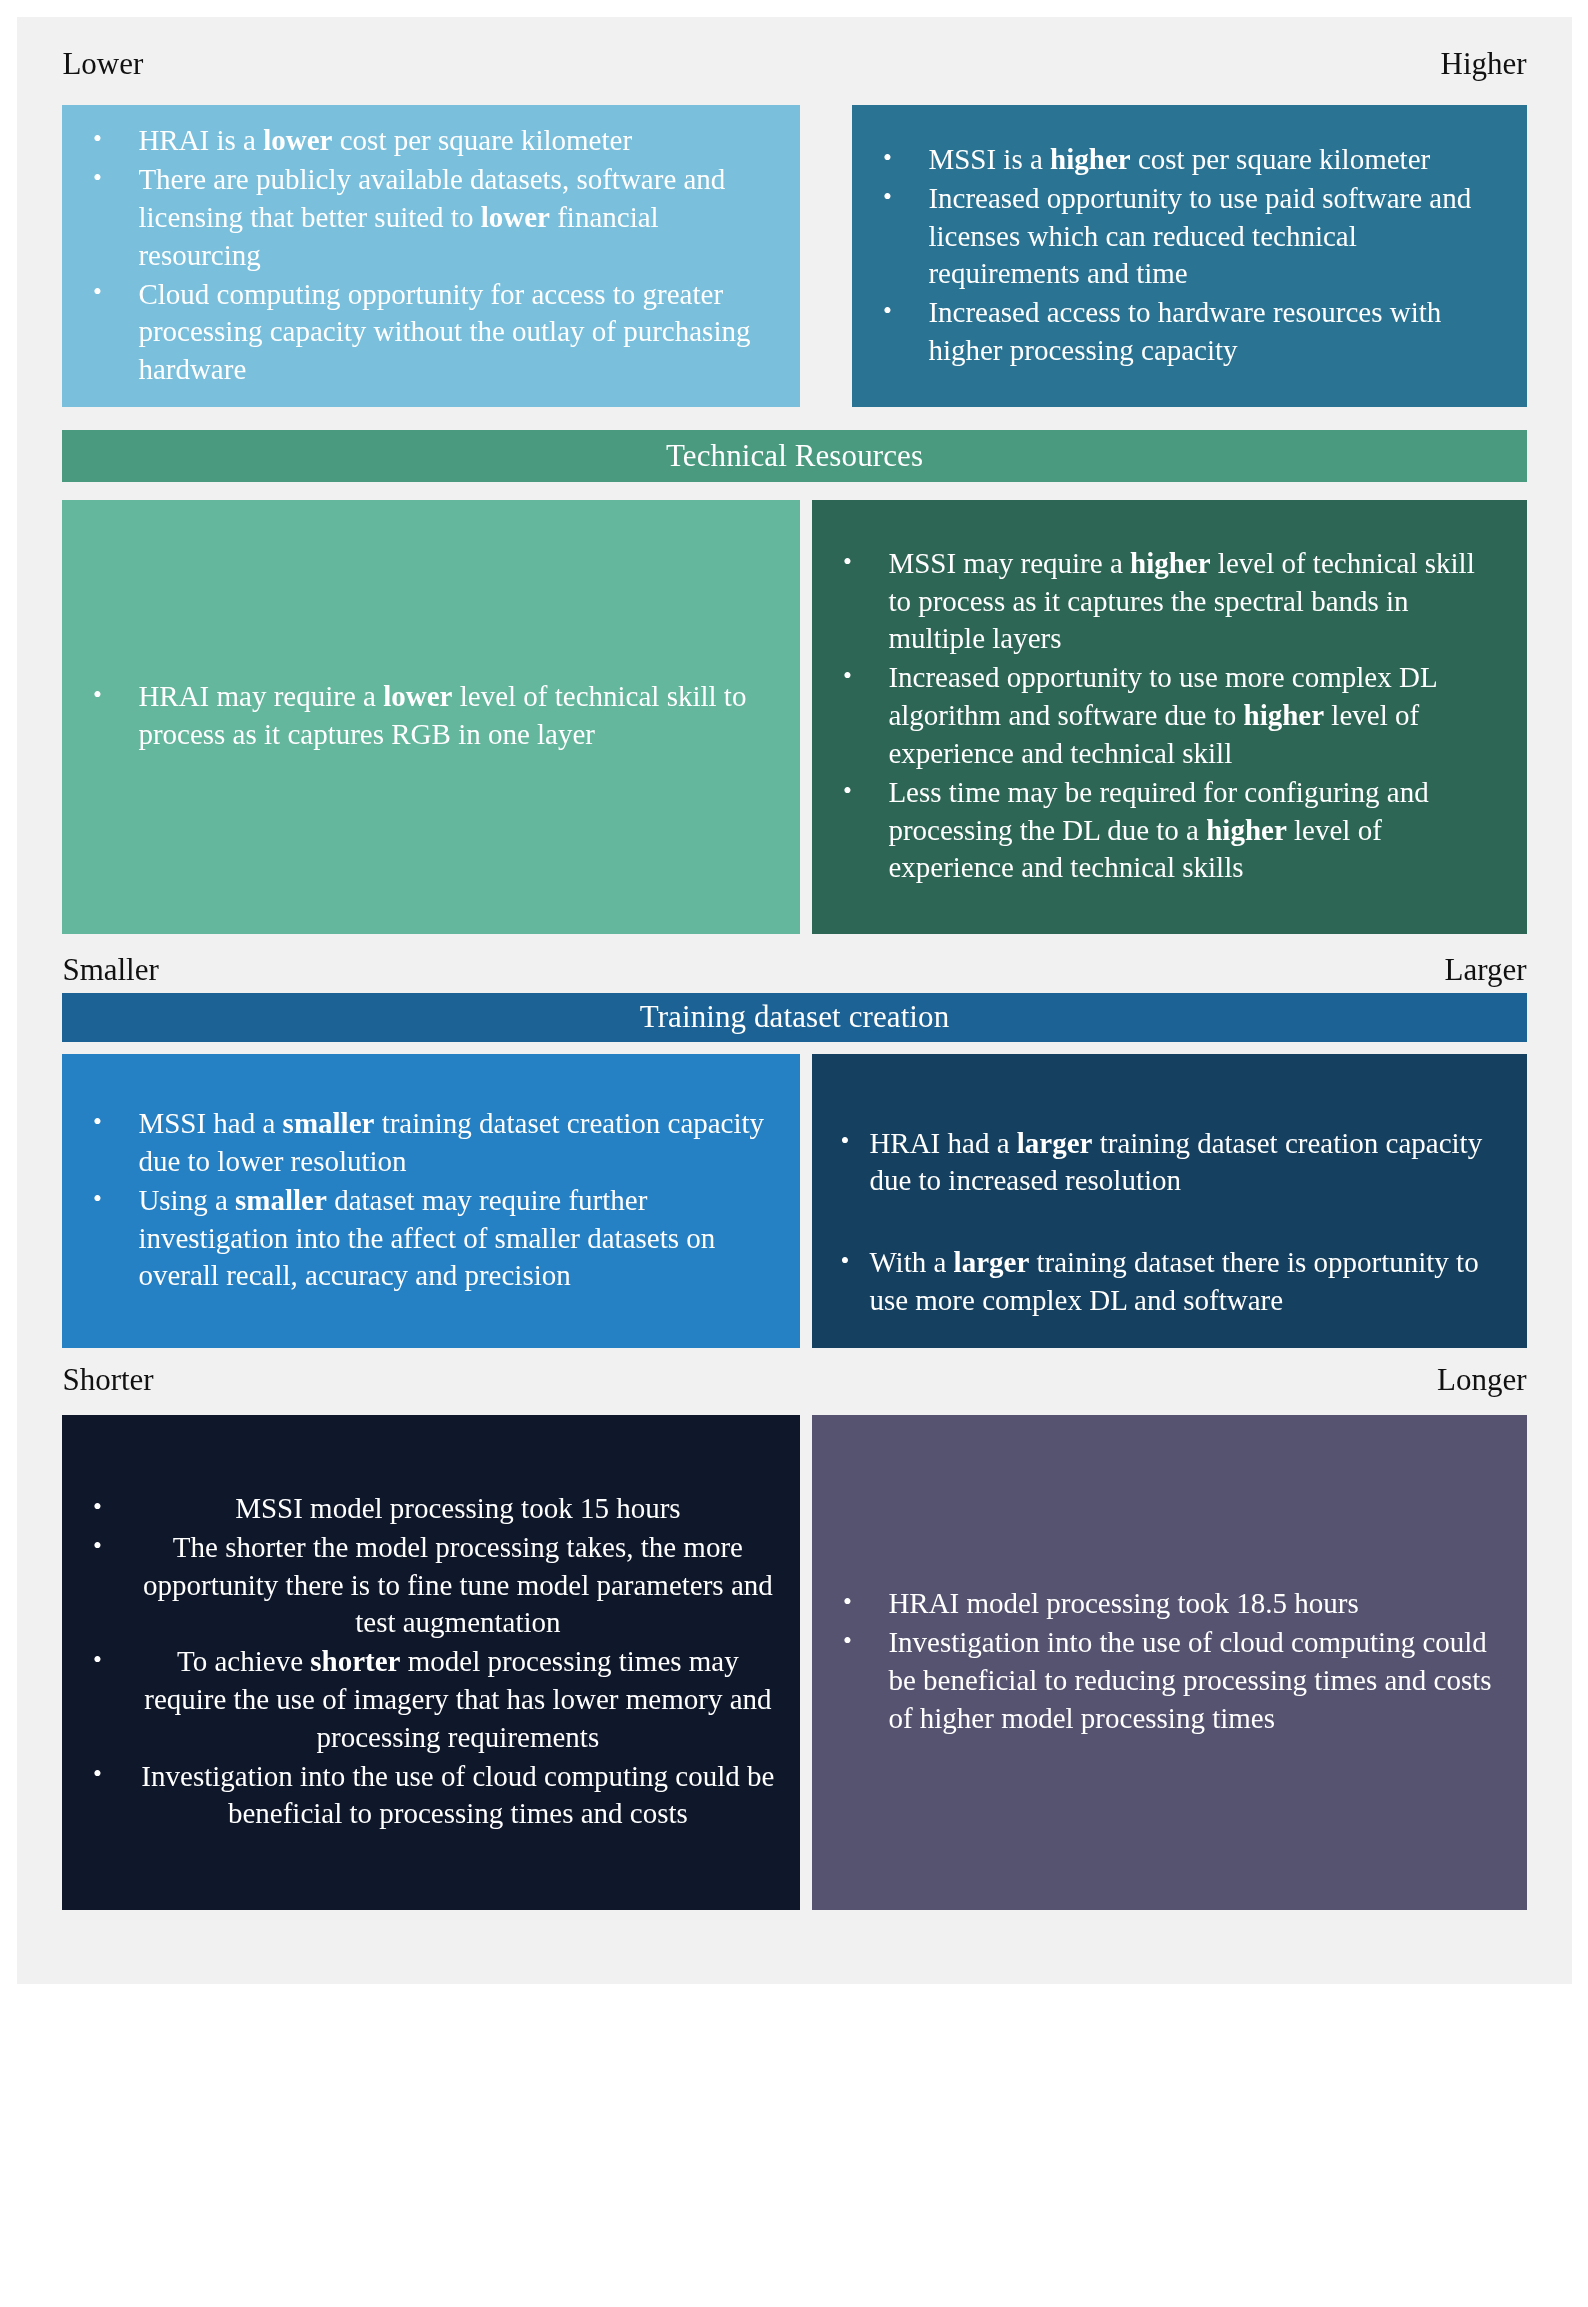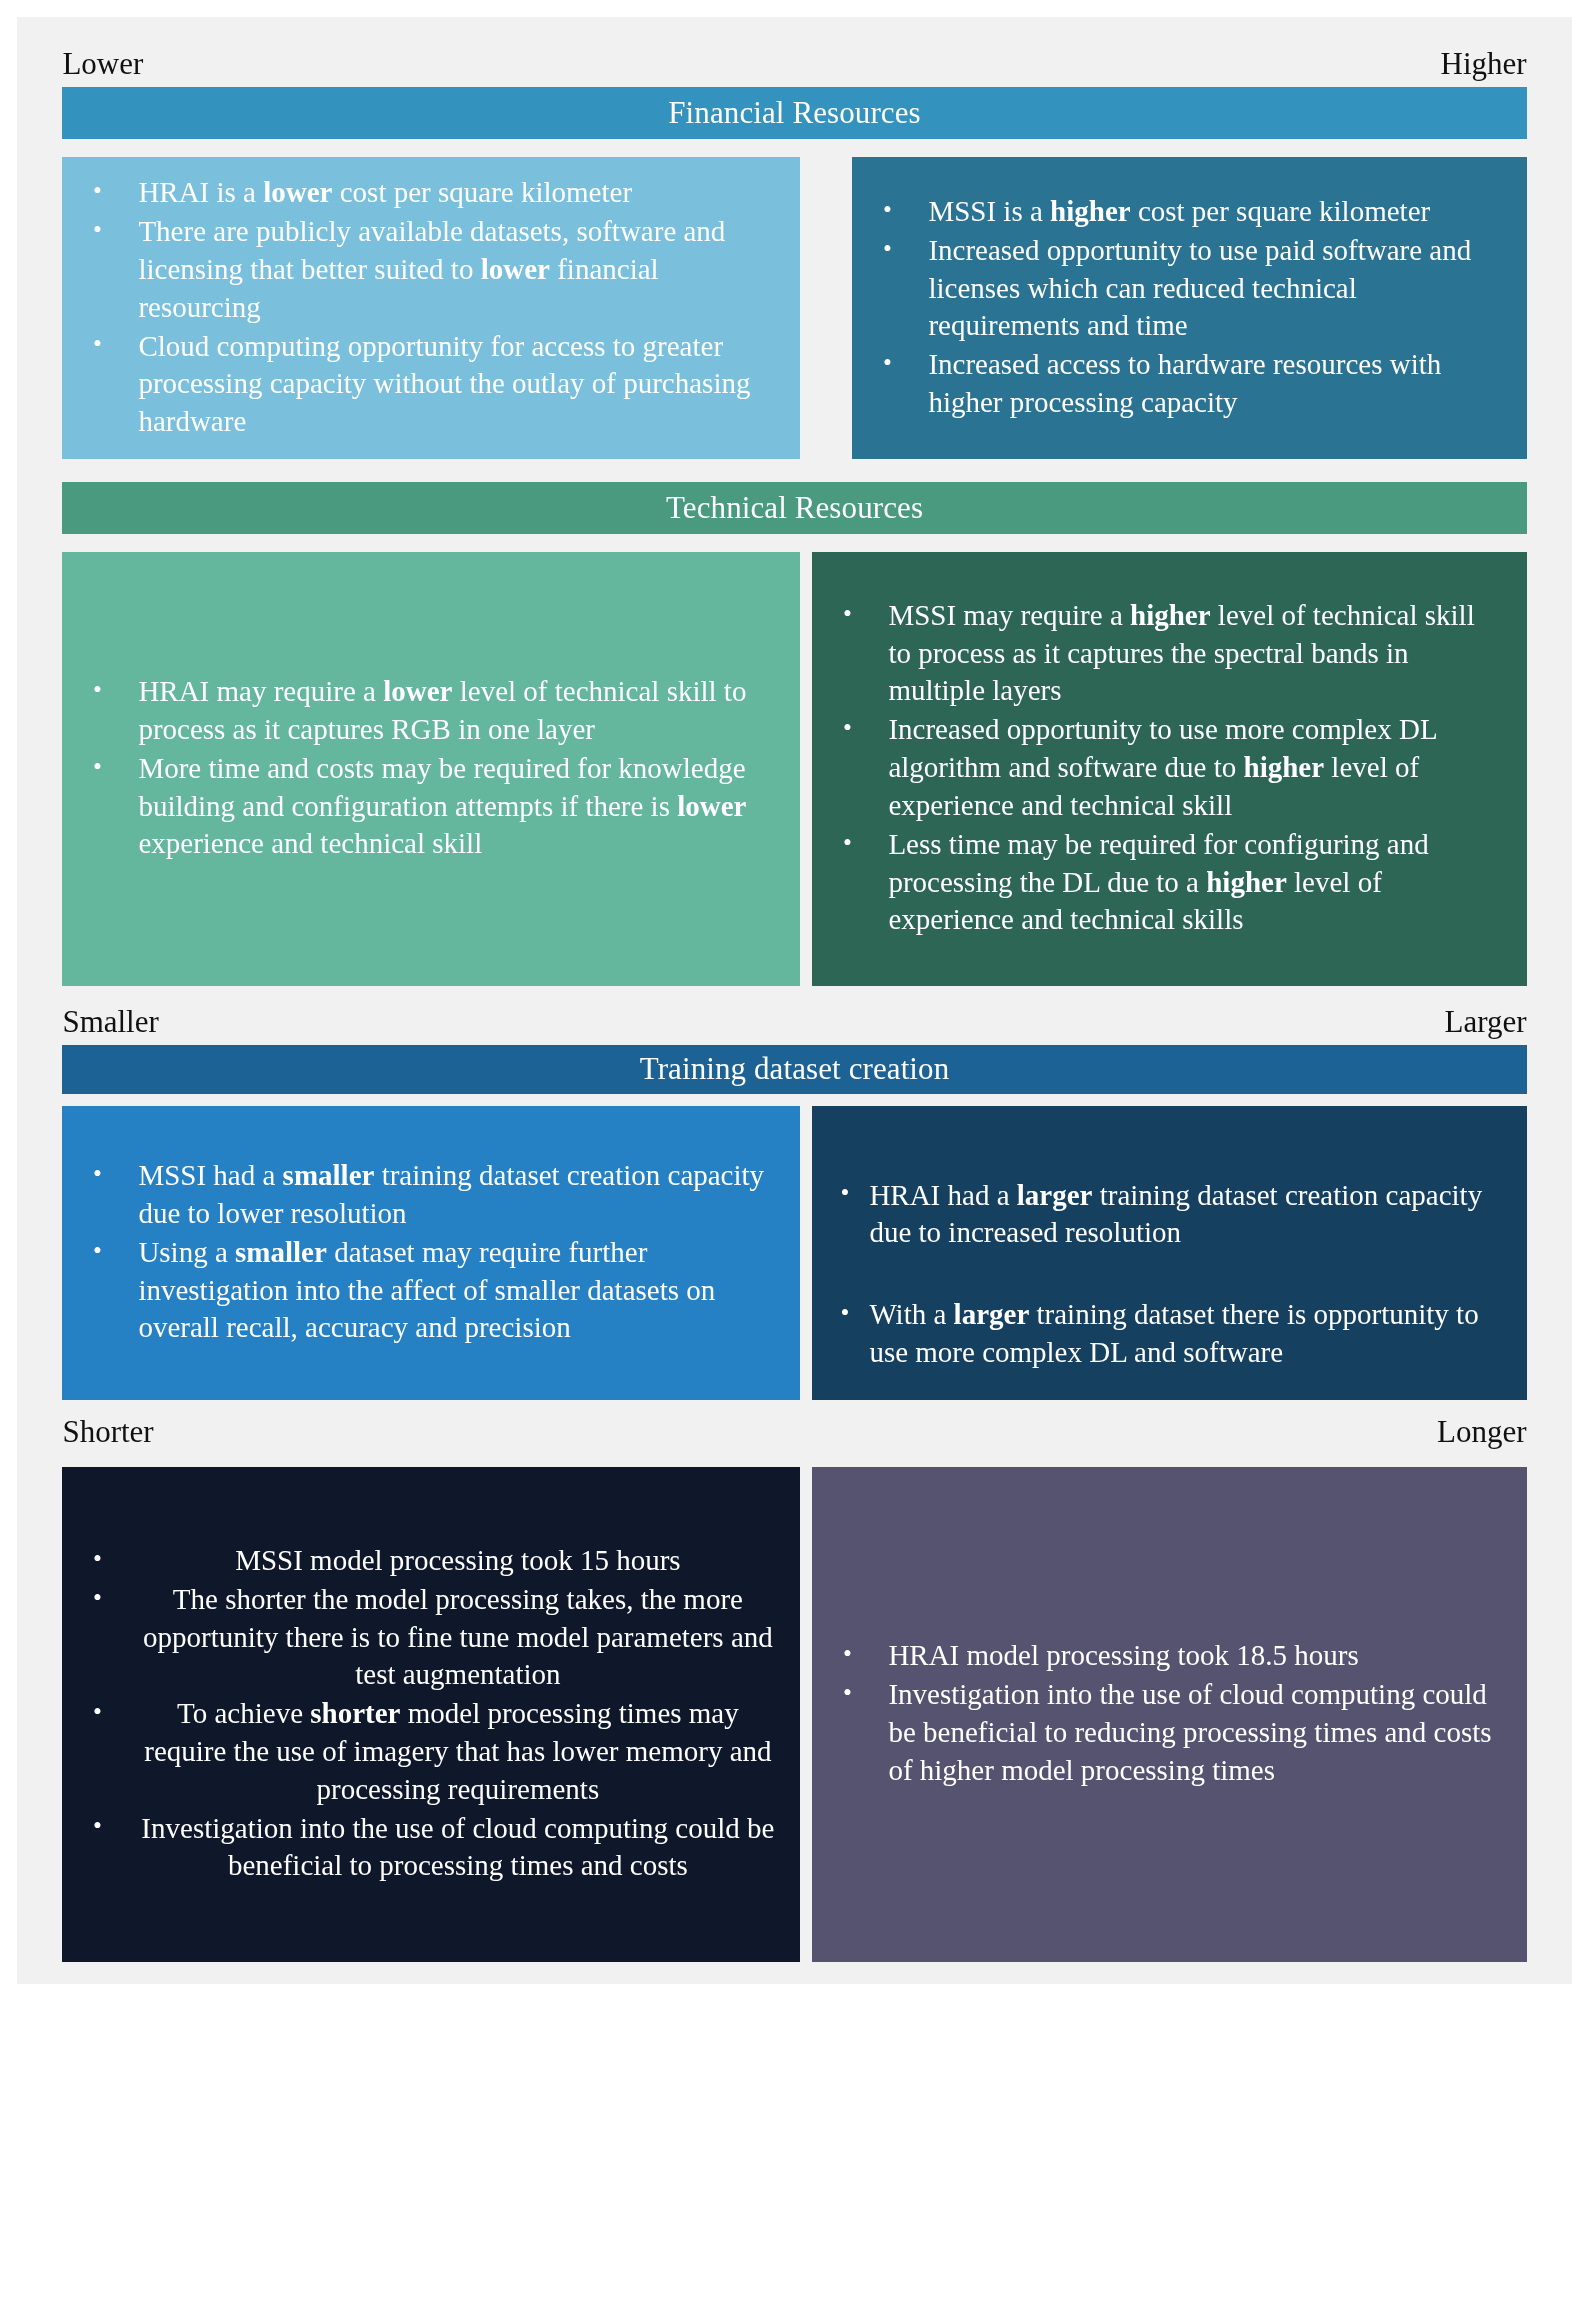--- a/index.html
+++ b/index.html
@@ -112,21 +112,20 @@
 
 <div class="page">
   <div class="canvas">
 
     <div class="gap-34"></div>
     <div class="scale-row">
       <span class="left">Lower</span>
       <span class="right">Higher</span>
     </div>
     <div class="gap-12"></div>
-    <div class="band" style="height:52px;background:#3393be;">Financial Resources</div>
     <div class="gap-26"></div>
     <div class="cols">
       <div class="panel left" style="background:#7ac0dd;min-height:261px;">
         <ul class="bullets">
           <li><span><span>HRAI is a </span><b>lower</b><span> cost per square kilometer</span></span></li>
           <li><span><span>There are publicly available datasets, software and licensing that better suited to </span><b>lower</b><span> financial resourcing</span></span></li>
           <li><span><span>Cloud computing opportunity for access to greater processing capacity without the outlay of purchasing hardware</span></span></li>
         </ul>
       </div>
       <div class="panel right" style="background:#2a7393;min-height:261px;margin-left:40px;">
@@ -138,21 +137,20 @@
       </div>
     </div>
 
     <div class="gap-34"></div>
     <div class="band" style="height:52px;background:#4a9a80;">Technical Resources</div>
     <div class="gap-26"></div>
     <div class="cols">
       <div class="panel left" style="background:#64b69c;min-height:434px;">
         <ul class="bullets">
           <li><span><span>HRAI may require a  </span><b>lower</b><span> level of technical skill to process as it captures RGB in one layer</span></span></li>
-          <li><span><span>More time and costs may be required for knowledge building and configuration attempts if there is  </span><b>lower</b><span> experience and technical skill</span></span></li>
         </ul>
       </div>
       <div class="panel right" style="background:#2e6655;min-height:434px;">
         <ul class="bullets">
           <li><span><span>MSSI may require a  </span><b>higher</b><span> level of technical skill to process as it captures the spectral bands in multiple layers</span></span></li>
           <li><span><span>Increased opportunity to use more complex DL algorithm and software due to </span><b>higher</b><span> level of experience and technical skill</span></span></li>
           <li><span><span>Less time may be required for configuring and processing the DL due to a </span><b>higher</b><span> level of experience and technical skills</span></span></li>
         </ul>
       </div>
     </div>

